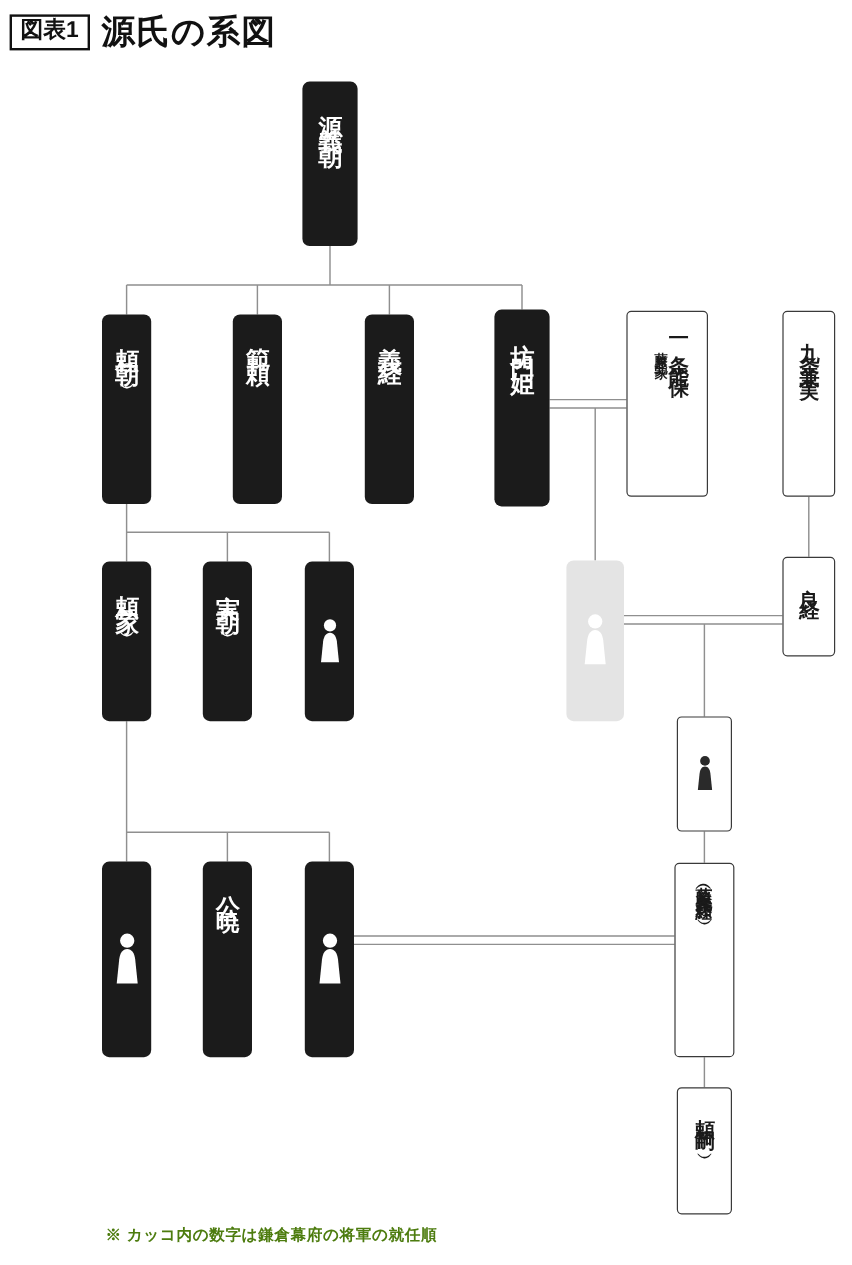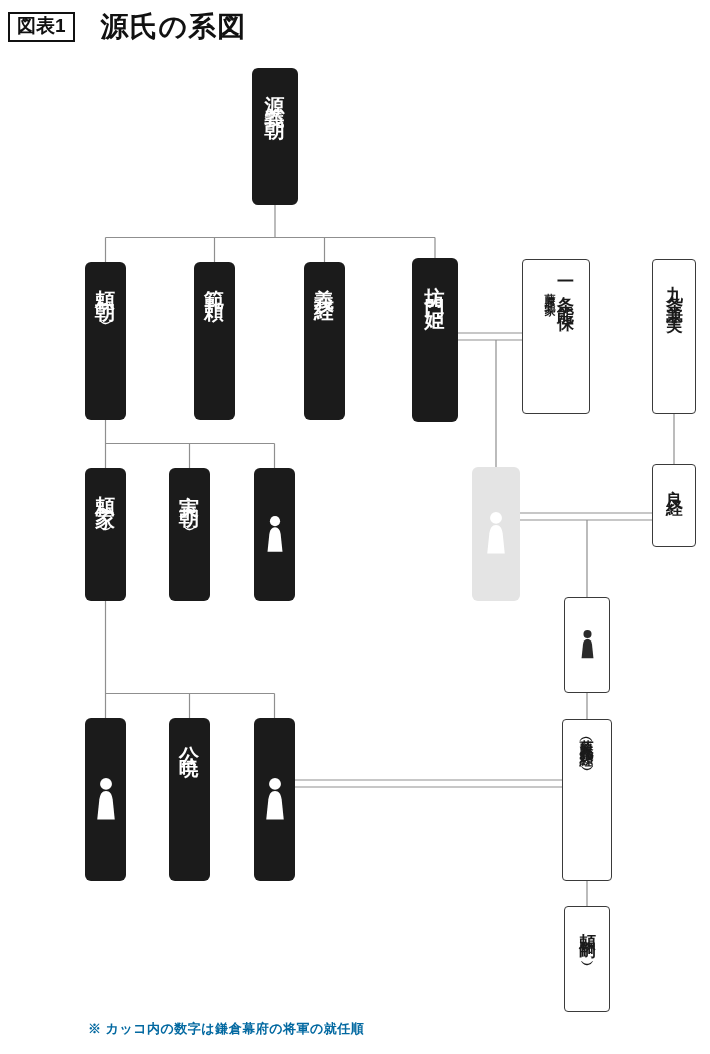--- a/index.html
+++ b/index.html
@@ -13,21 +13,21 @@
     overflow: hidden;
   }
 
   
   .header {
     position: absolute;
     left: 8px;
     top: 8px;
     display: flex;
     align-items: center;
-    gap: 26px;
+    gap: 10px;
     z-index: 3;
   }
   .figure-tag {
     border: 2.5px solid #111;
     padding: 2px 7px 3px 7px;
     font-size: 19px;
     font-weight: bold;
     color: #111;
     line-height: 1.1;
   }
@@ -96,21 +96,21 @@
   .person-icon { display: block; }
   .person-icon.dark { color: #2a2a2a; }
 
   
   .footnote {
     position: absolute;
     left: 88px;
     top: 1020px;
     font-size: 13px;
     font-weight: bold;
-    color: #0369a1;
+    color: #4d7c0f;
     z-index: 3;
     letter-spacing: 0.5px;
   }
 </style>
 </head>
 <body>
 
 <div class="canvas">
 
   <div class="header">

